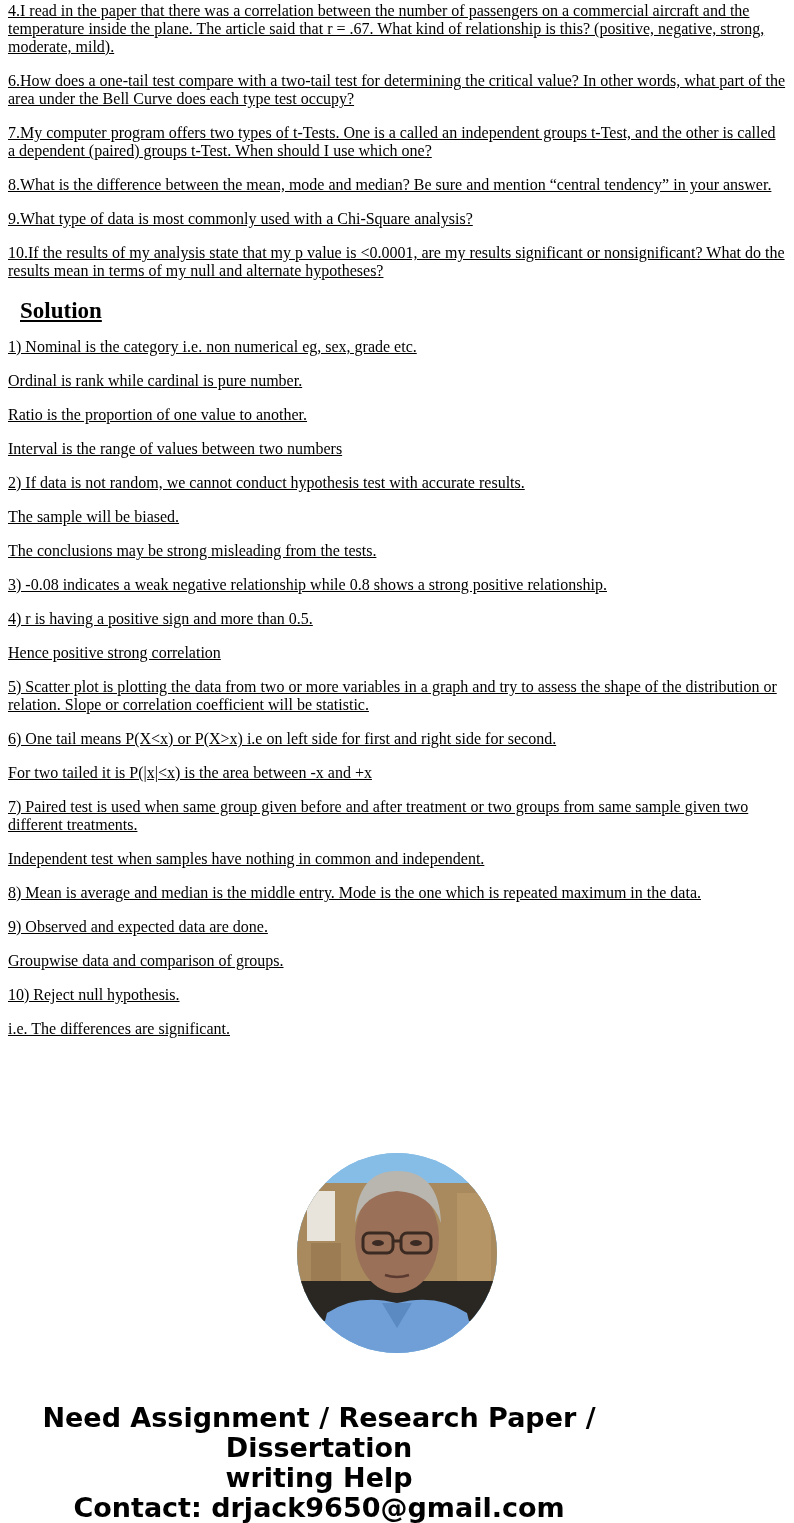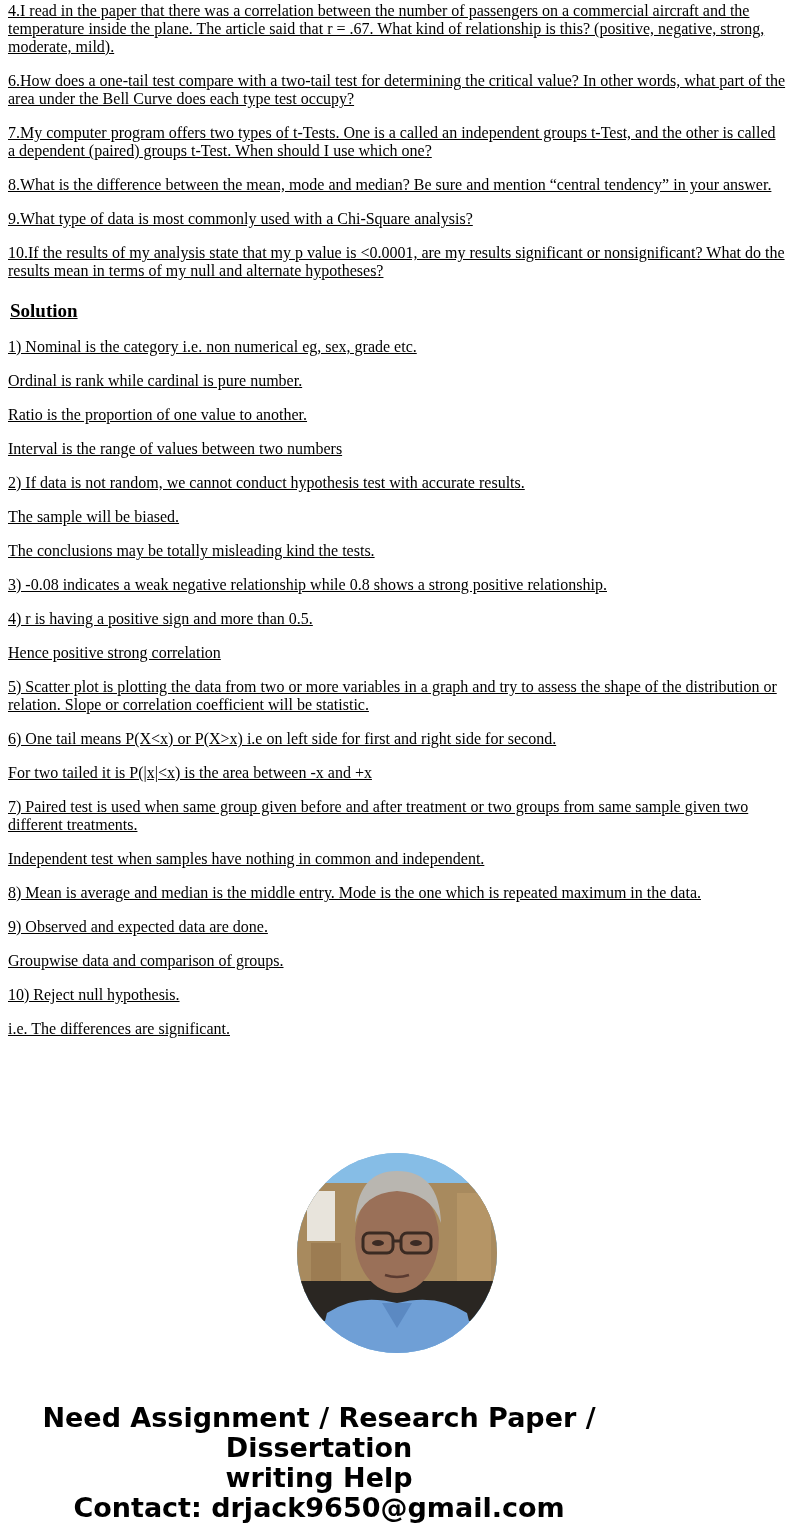--- a/index.html
+++ b/index.html
@@ -11,23 +11,23 @@
     font-family: "Liberation Serif", serif;
     color: #000;
     font-size: 16px;
     line-height: 18px;
   }
   .content { position: absolute; left: 8px; top: 0; width: 778px; text-decoration: underline; }
   .q, .a { margin: 0 0 16px 0; }
   .q:first-child { margin-top: 2px; }
   h3.sol {
     font-family: "Liberation Serif", serif;
-    font-size: 19px;
+    font-size: 23px;
     font-weight: bold;
-    margin: 20px 0 16px 2px;
+    margin: 20px 0 16px 12px;
     line-height: 22px;
   }
   .avatar-wrap {
     position: absolute;
     left: 297px;
     top: 1153px;
     width: 200px;
     height: 200px;
     border-radius: 50%;
     overflow: hidden;
@@ -60,21 +60,21 @@
 
   <h3 class="sol">Solution</h3>
 
   <div>
     <p class="a">1) Nominal is the category i.e. non numerical eg, sex, grade etc.</p>
     <p class="a">Ordinal is rank while cardinal is pure number.</p>
     <p class="a">Ratio is the proportion of one value to another.</p>
     <p class="a">Interval is the range of values between two numbers</p>
     <p class="a">2) If data is not random, we cannot conduct hypothesis test with accurate results.</p>
     <p class="a">The sample will be biased.</p>
-    <p class="a">The conclusions may be totally misleading kind the tests.</p>
+    <p class="a">The conclusions may be strong misleading from the tests.</p>
     <p class="a">3) -0.08 indicates a weak negative relationship while 0.8 shows a strong positive relationship.</p>
     <p class="a">4) r is having a positive sign and more than 0.5.</p>
     <p class="a">Hence positive strong correlation</p>
     <p class="a">5) Scatter plot is plotting the data from two or more variables in a graph and try to assess the shape of the distribution or relation. Slope or correlation coefficient will be statistic.</p>
     <p class="a">6) One tail means P(X&lt;x) or P(X&gt;x) i.e on left side for first and right side for second.</p>
     <p class="a">For two tailed it is P(|x|&lt;x) is the area between -x and +x</p>
     <p class="a">7) Paired test is used when same group given before and after treatment or two groups from same sample given two different treatments.</p>
     <p class="a">Independent test when samples have nothing in common and independent.</p>
     <p class="a">8) Mean is average and median is the middle entry. Mode is the one which is repeated maximum in the data.</p>
     <p class="a">9) Observed and expected data are done.</p>

